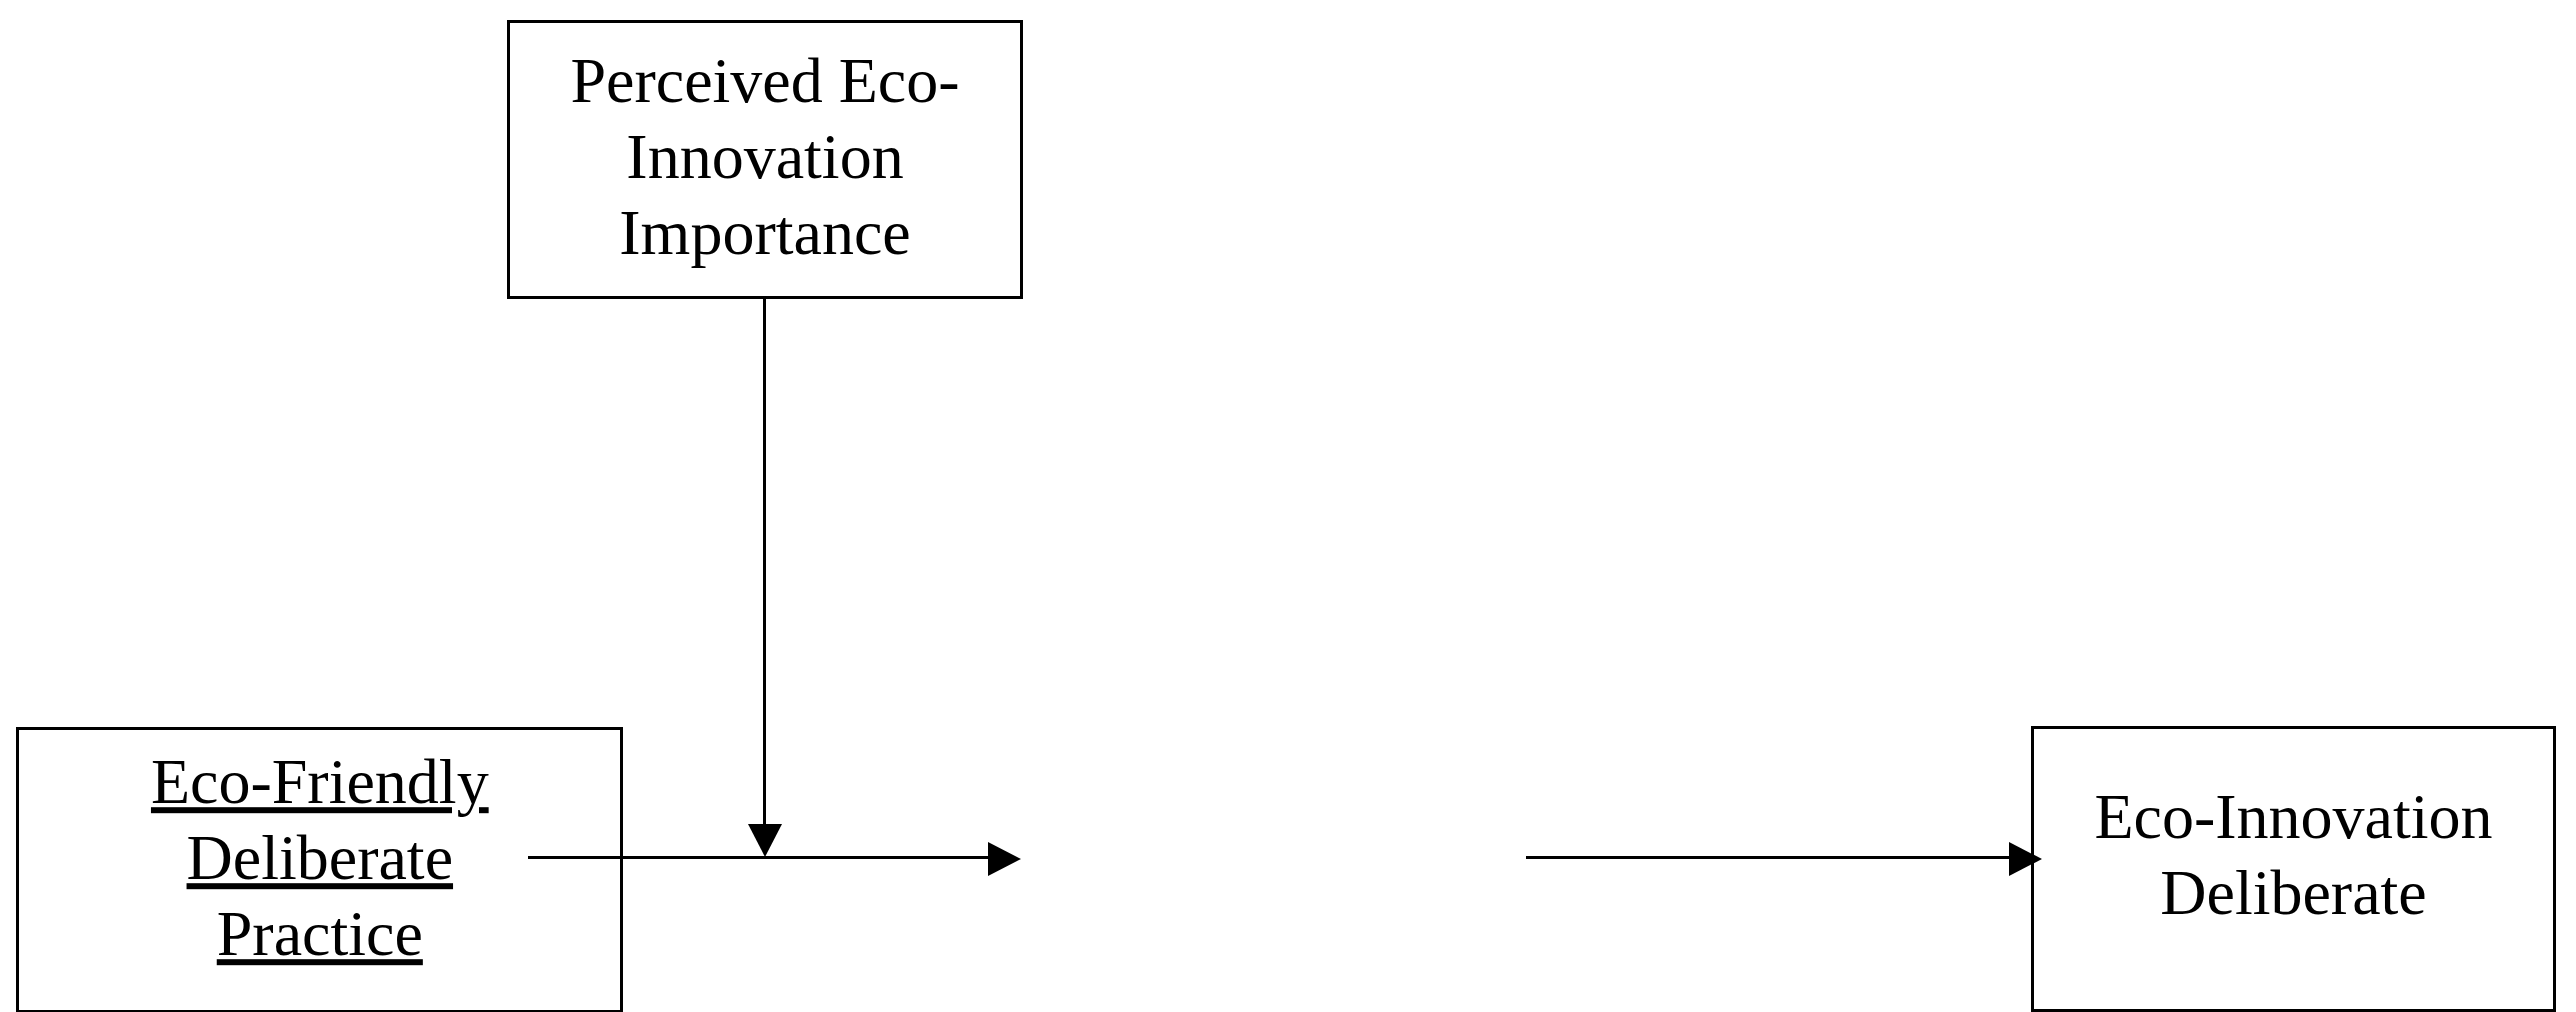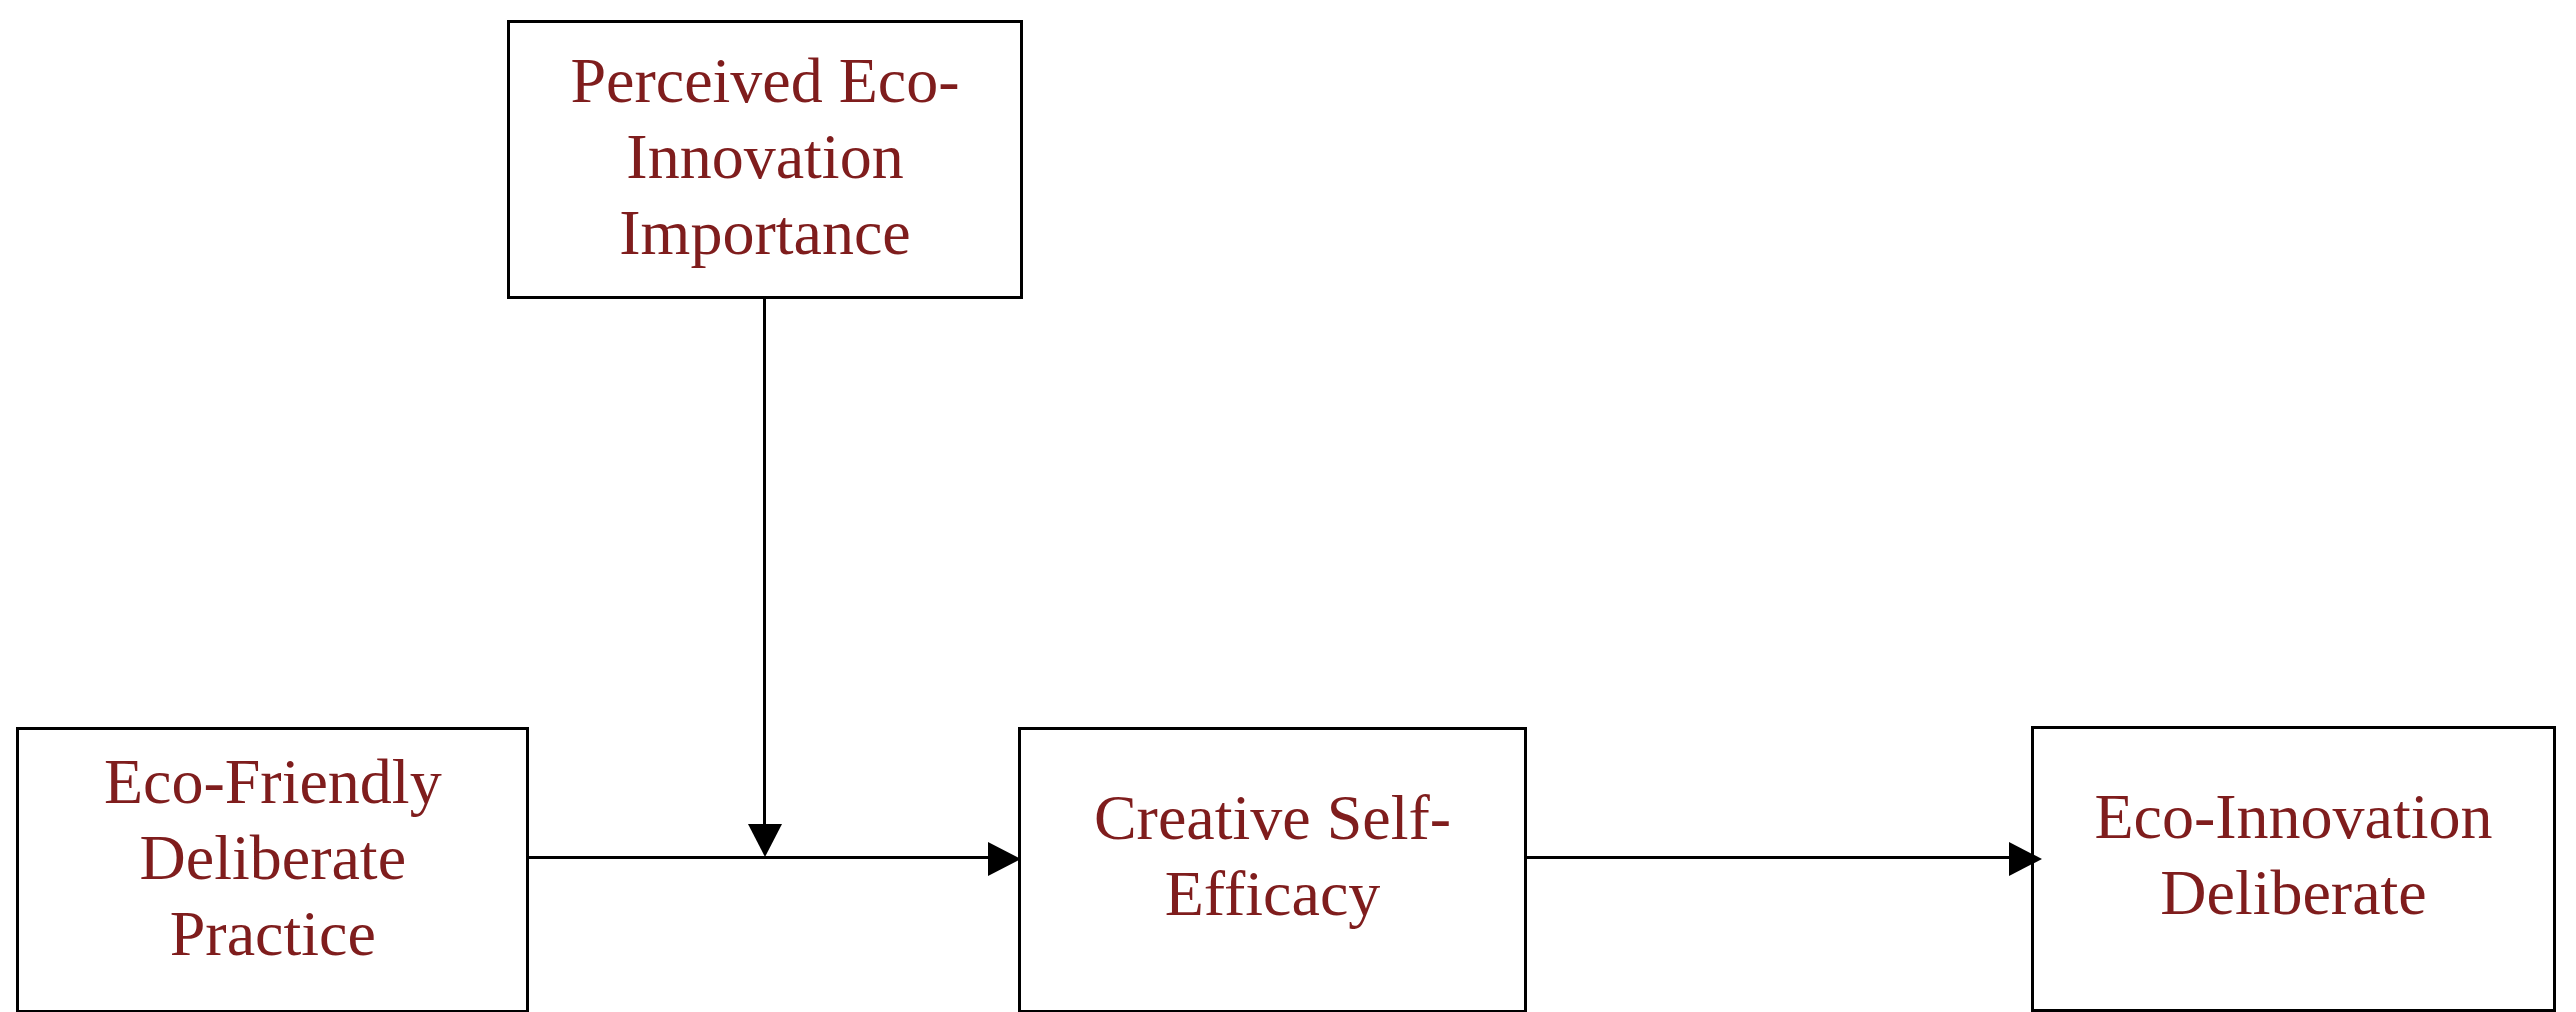--- a/index.html
+++ b/index.html
@@ -21,42 +21,43 @@
     border: 3.3px solid #000000;
     background: #ffffff;
     display: flex;
     align-items: center;
     justify-content: center;
     text-align: center;
   }
   .node-label {
     display: block;
     width: 100%;
-    color: #7f1d1d;
+    color: #000000;
     font-size: 64px;
     line-height: 76px;
     letter-spacing: 0px;
     white-space: pre-line;
     text-align: center;
   }
   
   #box-moderator {
     left: 507px;
     top: 20px;
     width: 516px;
     height: 279px;
   }
   #box-moderator .node-label {
     transform: translateY(-2.6px);
   }
   #box-predictor {
     left: 16.3px;
     top: 727px;
-    width: 513px;
+    width: 607px;
     height: 286px;
+    text-decoration: underline;
   }
   #box-predictor .node-label {
     transform: translateY(-11.8px);
   }
   #box-mediator {
     left: 1018px;
     top: 727px;
     width: 509px;
     height: 286px;
   }
@@ -139,24 +140,20 @@
 Innovation
 Importance</span>
   </div>
 
   <div class="node-box" id="box-predictor">
     <span class="node-label">Eco-Friendly
 Deliberate
 Practice</span>
   </div>
 
-  <div class="node-box" id="box-mediator">
-    <span class="node-label">Creative Self-
-Efficacy</span>
-  </div>
 
   <div class="node-box" id="box-outcome">
     <span class="node-label">Eco-Innovation
 Deliberate</span>
   </div>
 
   <div class="connector conn-v" id="path-moderator-line"></div>
   <div class="arrowhead arrow-down" id="path-moderator-head"></div>
 
   <div class="connector conn-h" id="path-pm-line"></div>

